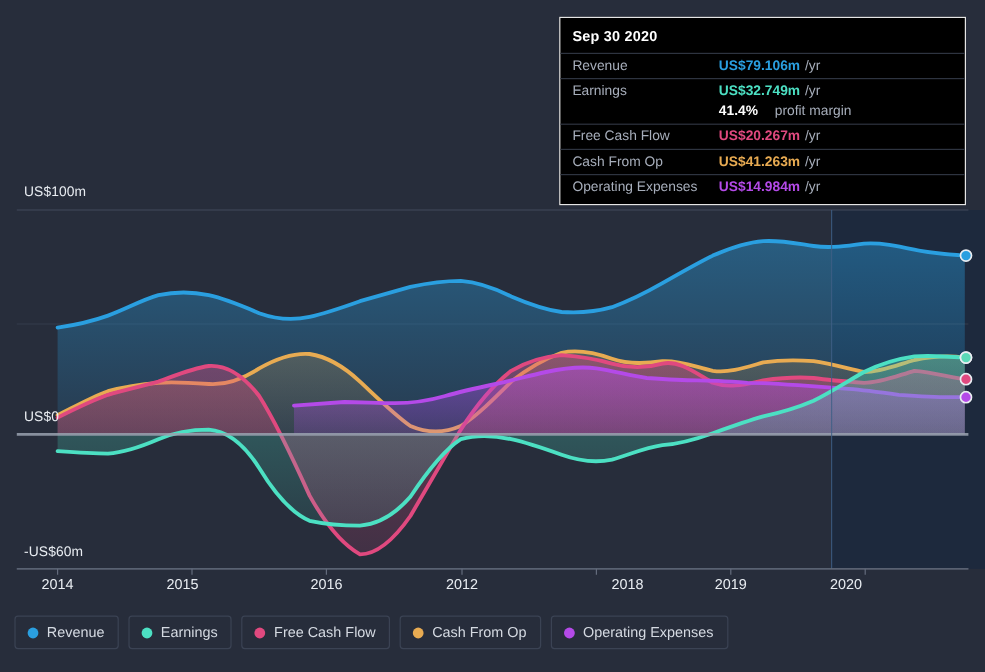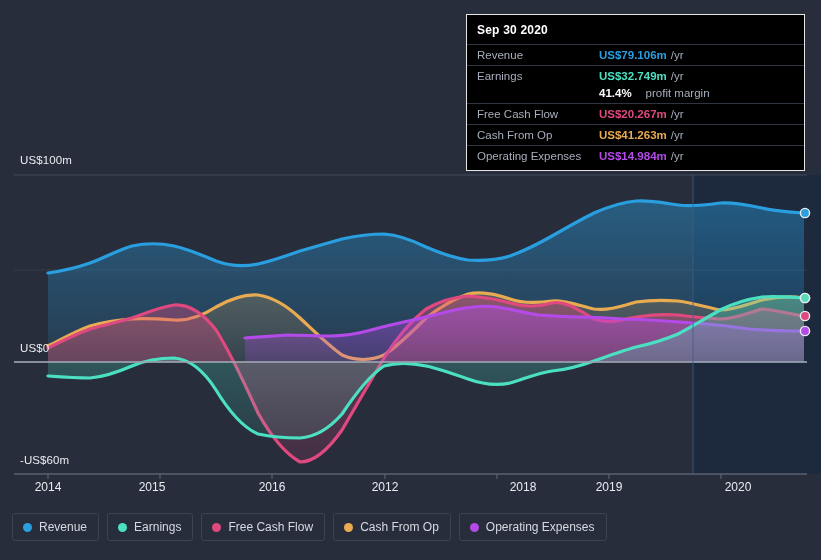--- a/index.html
+++ b/index.html
@@ -249,21 +249,21 @@
     <div class="axis-label y-100">US$100m</div>
     <div class="axis-label y-0">US$0</div>
     <div class="axis-label y-neg">-US$60m</div>
 
     <div class="x-tick" style="left:48px">2014</div>
     <div class="x-tick" style="left:152px">2015</div>
     <div class="x-tick" style="left:272px">2016</div>
     <div class="x-tick" style="left:385px">2012</div>
     <div class="x-tick" style="left:523px">2018</div>
     <div class="x-tick" style="left:609px">2019</div>
-    <div class="x-tick" style="left:738px">2020</div>
+    <div class="x-tick" style="left:705px">2020</div>
   </div>
 
   <div class="tooltip">
     <div class="tt-date">Sep 30 2020</div>
 
     <div class="tt-row">
       <span class="tt-name">Revenue</span>
       <span class="tt-val" style="color:#2a9fe0">US$79.106m</span>
       <span class="tt-unit">/yr</span>
     </div>

